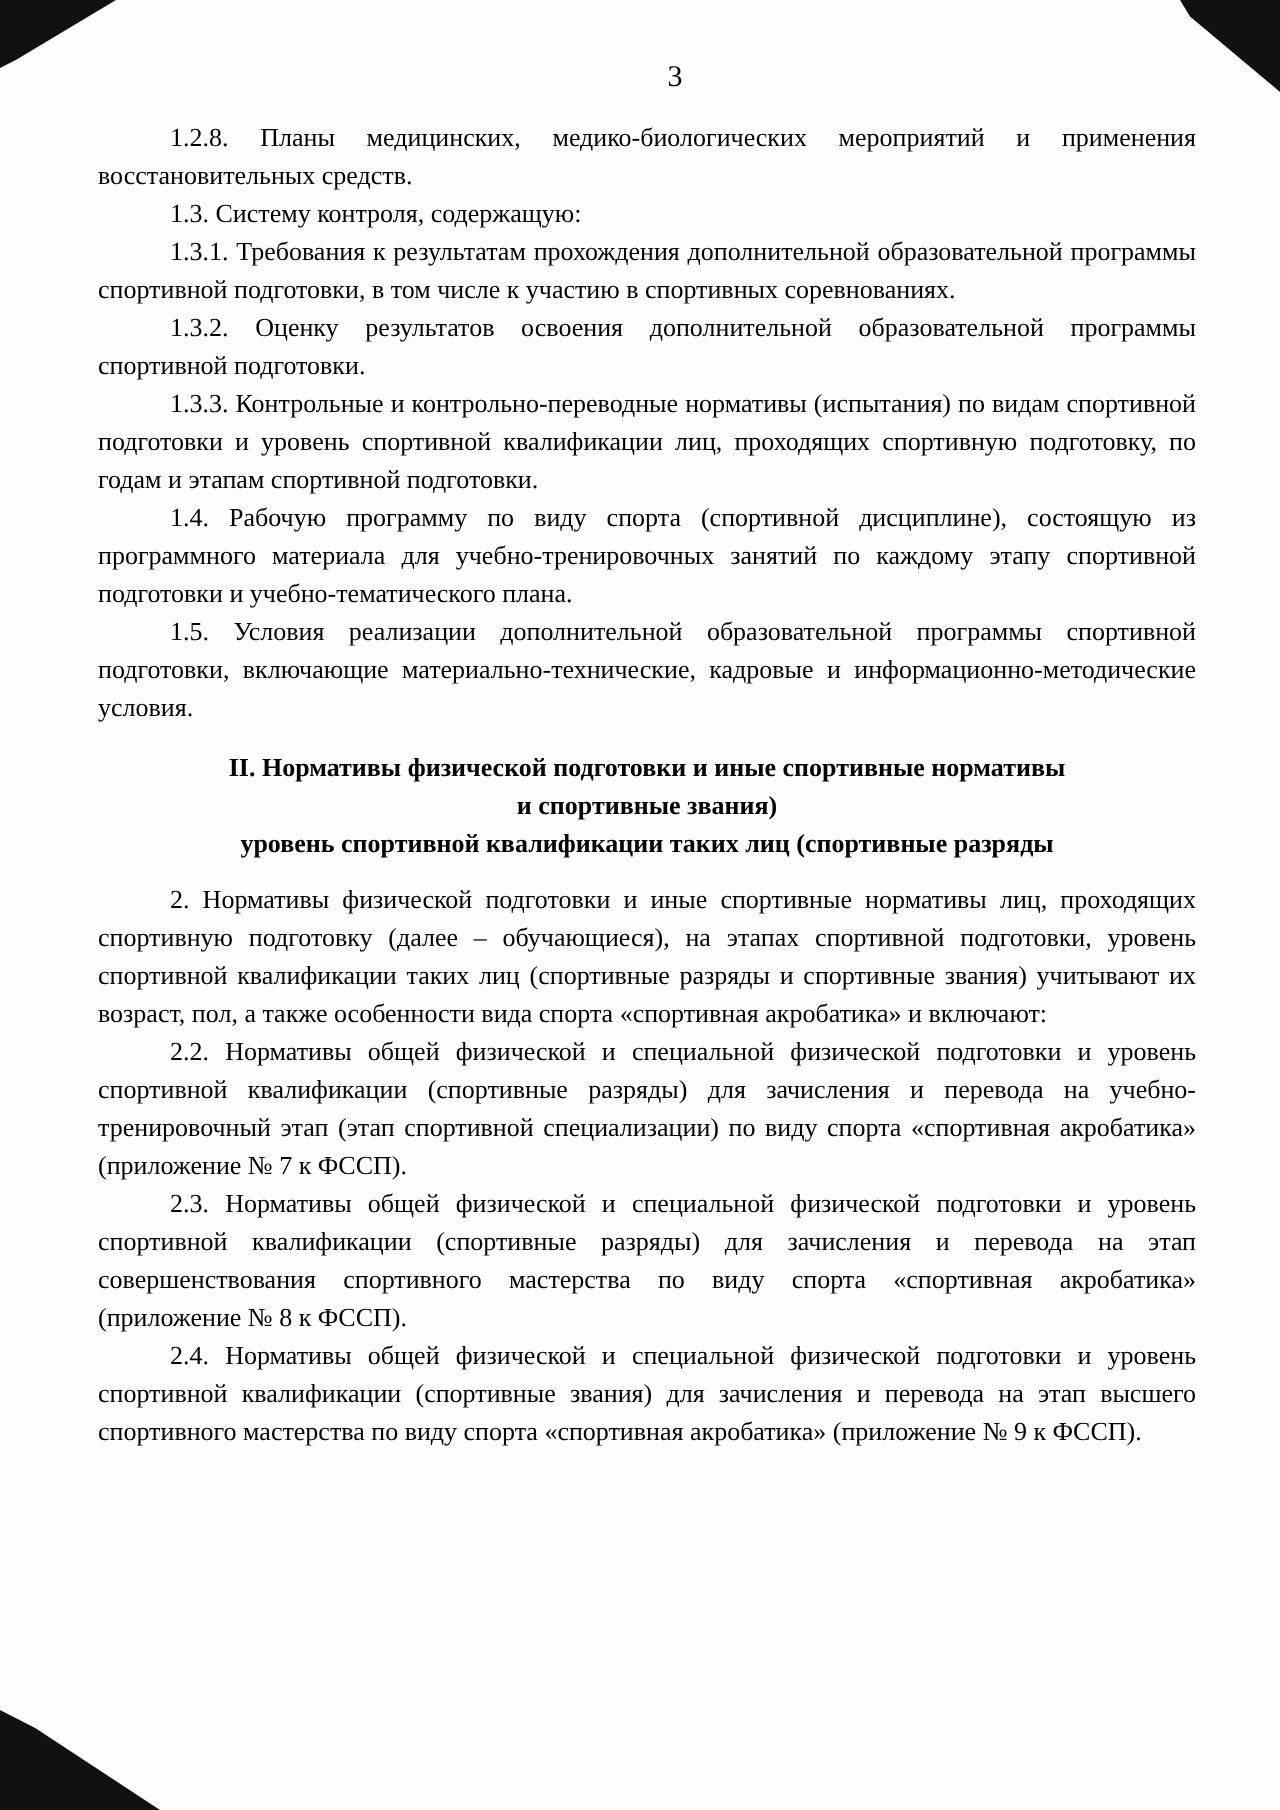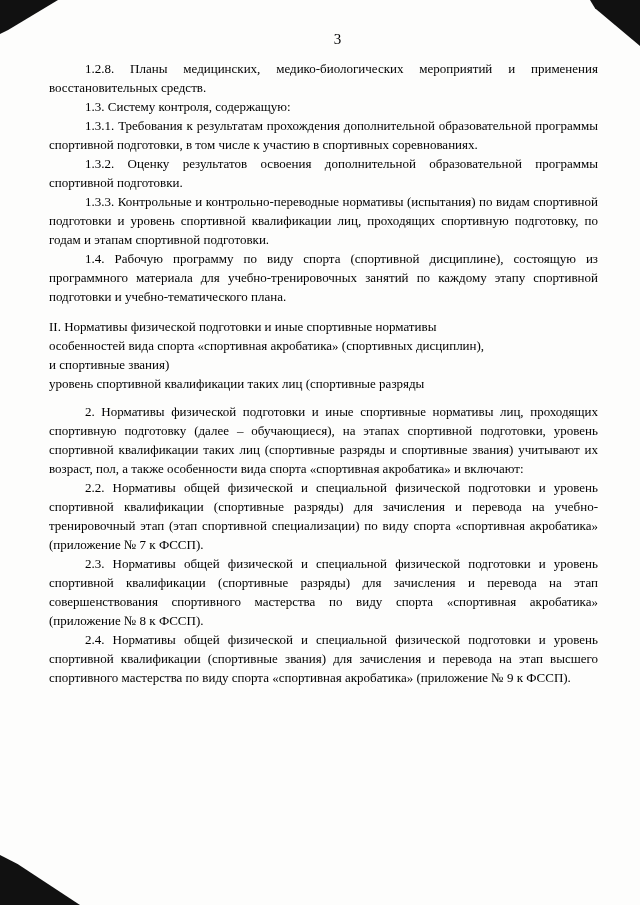--- a/index.html
+++ b/index.html
@@ -52,22 +52,22 @@
     width: 549px;
     font-size: 13px;
     line-height: 19px;
   }
   .para {
     margin: 0;
     text-indent: 36px;
     text-align: justify;
   }
   .heading {
-    font-weight: normal;
-    text-align: left;
+    font-weight: bold;
+    text-align: center;
     margin: 11px 0 9px 0;
   }
   .heading div { white-space: nowrap; }
 </style>
 </head>
 <body>
 
 <div class="page">
   <div class="corner tl"></div>
   <div class="corner tr"></div>
@@ -75,24 +75,24 @@
 
   <div class="page-number">3</div>
 
   <div class="content">
     <p class="para">1.2.8. Планы медицинских, медико-биологических мероприятий и применения восстановительных средств.</p>
     <p class="para">1.3. Систему контроля, содержащую:</p>
     <p class="para">1.3.1. Требования к результатам прохождения дополнительной образовательной программы спортивной подготовки, в том числе к участию в спортивных соревнованиях.</p>
     <p class="para">1.3.2. Оценку результатов освоения дополнительной образовательной программы спортивной подготовки.</p>
     <p class="para">1.3.3. Контрольные и контрольно-переводные нормативы (испытания) по видам спортивной подготовки и уровень спортивной квалификации лиц, проходящих спортивную подготовку, по годам и этапам спортивной подготовки.</p>
     <p class="para">1.4. Рабочую программу по виду спорта (спортивной дисциплине), состоящую из программного материала для учебно-тренировочных занятий по каждому этапу спортивной подготовки и учебно-тематического плана.</p>
+    <p class="para">1.5. Условия реализации дополнительной образовательной программы спортивной подготовки, включающие материально-технические, кадровые и информационно-методические условия.</p>
 
     <div class="heading">
       <div>II. Нормативы физической подготовки и иные спортивные нормативы</div>
-      <div>особенностей вида спорта «спортивная акробатика» (спортивных дисциплин),</div>
       <div>и спортивные звания)</div>
       <div>уровень спортивной квалификации таких лиц (спортивные разряды</div>
     </div>
 
     <p class="para">2. Нормативы физической подготовки и иные спортивные нормативы лиц, проходящих спортивную подготовку (далее – обучающиеся), на этапах спортивной подготовки, уровень спортивной квалификации таких лиц (спортивные разряды и спортивные звания) учитывают их возраст, пол, а также особенности вида спорта «спортивная акробатика» и включают:</p>
     <p class="para">2.2. Нормативы общей физической и специальной физической подготовки и уровень спортивной квалификации (спортивные разряды) для зачисления и перевода на учебно-тренировочный этап (этап спортивной специализации) по виду спорта «спортивная акробатика» (приложение № 7 к ФССП).</p>
     <p class="para">2.3. Нормативы общей физической и специальной физической подготовки и уровень спортивной квалификации (спортивные разряды) для зачисления и перевода на этап совершенствования спортивного мастерства по виду спорта «спортивная акробатика» (приложение № 8 к ФССП).</p>
     <p class="para">2.4. Нормативы общей физической и специальной физической подготовки и уровень спортивной квалификации (спортивные звания) для зачисления и перевода на этап высшего спортивного мастерства по виду спорта «спортивная акробатика» (приложение № 9 к ФССП).</p>
   </div>
 </div>

